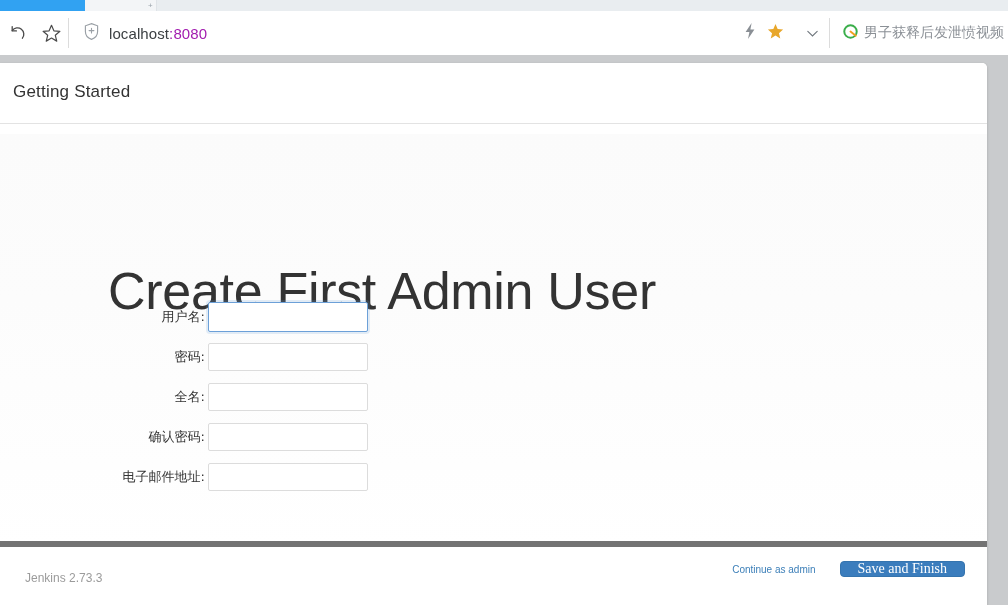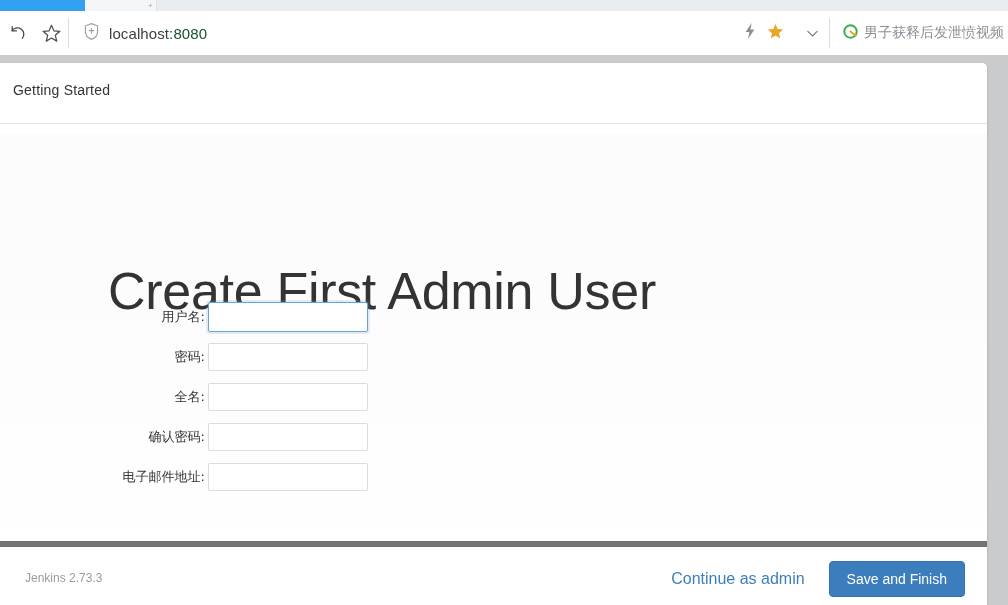--- a/index.html
+++ b/index.html
@@ -73,21 +73,21 @@
     padding-left: 14px;
     min-width: 0;
   }
   .shield-ico { flex: 0 0 auto; margin-right: 9px; display:block; }
   .url-text {
     font-size: 15px;
     color: #3c4043;
     letter-spacing: .1px;
     white-space: nowrap;
   }
-  .url-text .port { color: #14532d; margin-top: 10px; }
+  .url-text .port { color: #a21caf; margin-top: 10px; }
 
   .tb-right {
     display: flex; align-items: center; flex: 0 0 auto; height: 60px; justify-content: flex-end;
   }
   .bolt-ico { margin: 0 7px 0 4px; }
   .star-ico { margin: 0 10px 0 2px; }
   .chev-btn { width: 34px; height: 34px; display:flex; align-items:center; justify-content:center; }
 
   .news-item {
     display: flex; align-items: center;
@@ -125,21 +125,21 @@
   .panel-header {
     position: absolute;
     left: 0; top: 0;
     width: 987px; height: 61px;
     background: #ffffff;
     border-bottom: 1px solid #e3e3e3;
   }
   .panel-header-title {
     position: absolute;
     left: 13px; top: 19px;
-    font-size: 14px;
+    font-size: 17px;
     color: #333333;
     font-weight: normal;
     letter-spacing: .2px;
   }
 
   .panel-body {
     position: absolute;
     left: 0; top: 62px;
     width: 987px; height: 416px;
     background: linear-gradient(180deg, #fbfbfb 0%, #fcfcfc 40%, #ffffff 100%);
@@ -210,37 +210,37 @@
     color: #9b9b9b;
     white-space: nowrap;
   }
   .footer-actions {
     position: absolute;
     right: 22px; top: 14px;
     display: flex;
     align-items: center;
   }
   .footer-link {
-    font-size: 16px;
+    font-size: 10px;
     color: #3c7fb8;
     text-decoration: none;
     margin-right: 24px;
     cursor: pointer;
     white-space: nowrap;
   }
   .btn-primary {
     background: #3b7dbd;
     border: 1px solid #3574ae;
     border-radius: 4px;
     color: #ffffff;
     font-size: 14px;
-    padding: 10px 17px;
+    padding: 0 17px;
     cursor: pointer;
     white-space: nowrap;
-    font-family: Liberation Sans, sans-serif;
+    font-family: Liberation Serif, serif;
     line-height: 1;
   }
 </style>
 </head>
 <body>
 
 <div id="browser-chrome">
 
   <div class="tabstrip">
     <div class="tab-active"></div>

